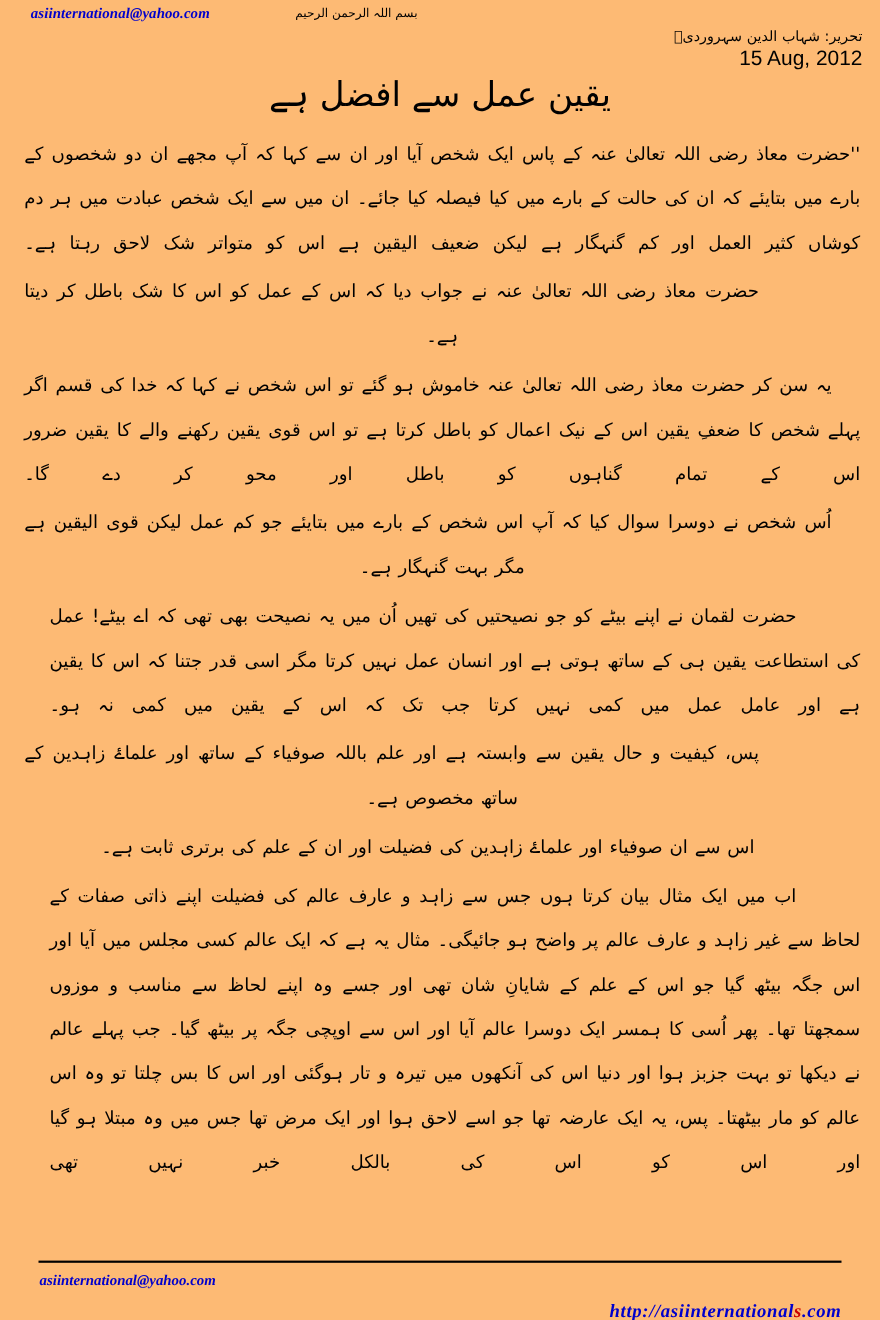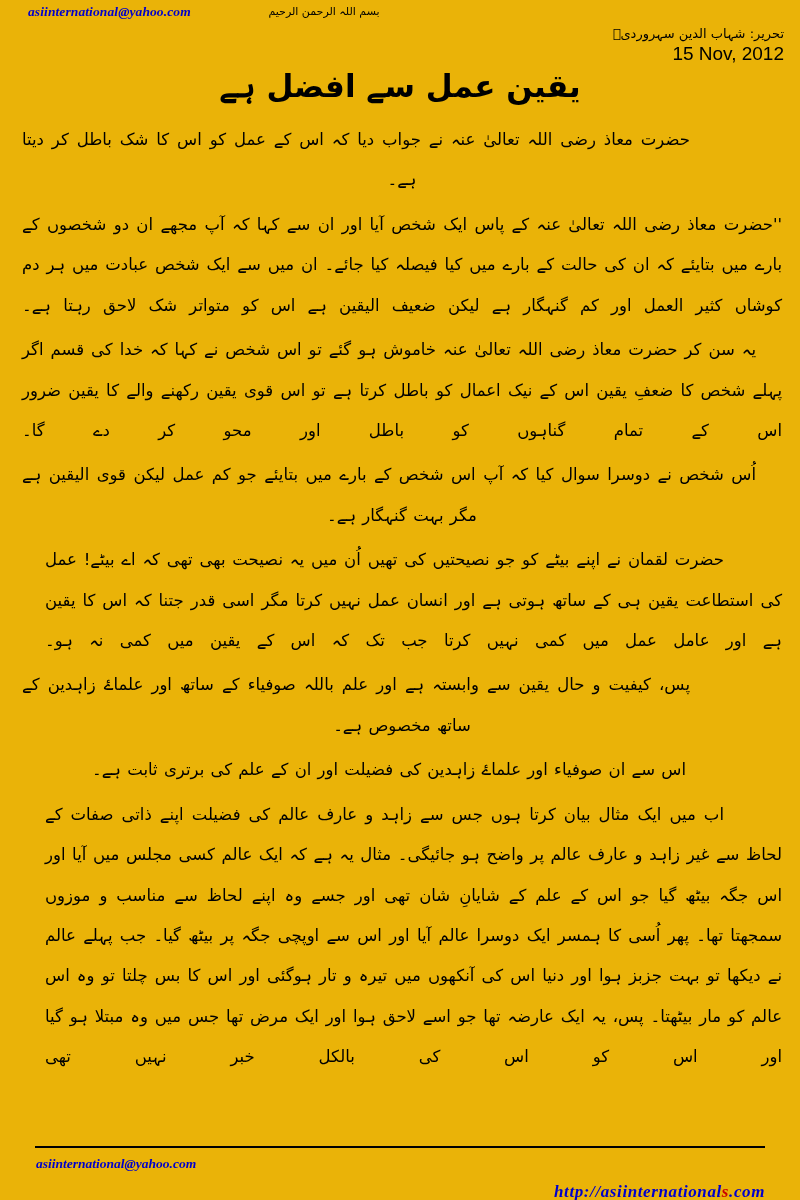--- a/index.html
+++ b/index.html
@@ -14,21 +14,21 @@
     position: relative;
     overflow: hidden;
     font-family: "DejaVu Sans", sans-serif;
   }
 
   .page {
     position: absolute;
     inset: 0;
     width: 800px;
     height: 1200px;
-    background: #eab308;
+    background: #fdba74;
   }
 
   
   .header {
     position: absolute;
     top: 0;
     left: 0;
     width: 800px;
     height: 112px;
   }
@@ -86,21 +86,21 @@
 
   .doc-title {
     position: absolute;
     top: 46px;
     left: 0;
     width: 800px;
     text-align: center;
     direction: rtl;
     font-family: "DejaVu Sans", sans-serif;
     font-size: 31px;
-    font-weight: bold;
+    font-weight: normal;
     color: #000000;
     line-height: 1.25;
   }
 
   
   .article-body {
     position: absolute;
     top: 120px;
     left: 22px;
     width: 760px;
@@ -184,31 +184,31 @@
 <div class="page">
 
   <div class="header">
 
     <div class="header-email">asiinternational@yahoo.com</div>
 
     <div class="bismillah">بسم اللہ الرحمن الرحیم</div>
 
     <div class="byline">
       <div class="byline-author">تحریر: شہاب الدین سہروردیؒ</div>
-      <div class="byline-date">15 Nov, 2012</div>
+      <div class="byline-date">15 Aug, 2012</div>
     </div>
 
     <h1 class="doc-title">یقین عمل سے افضل ہے</h1>
   </div>
 
   <div class="article-body">
 
+    <p class="para quote-open">''حضرت معاذ رضی اللہ تعالیٰ عنہ کے پاس ایک شخص آیا اور ان سے کہا کہ آپ مجھے ان دو شخصوں کے بارے میں بتایئے کہ ان کی حالت کے بارے میں کیا فیصلہ کیا جائے۔ ان میں سے ایک شخص عبادت میں ہر دم کوشاں کثیر العمل اور کم گنہگار ہے لیکن ضعیف الیقین ہے اس کو متواتر شک لاحق رہتا ہے۔</p>
+
     <p class="para indent-lg tail-center">حضرت معاذ رضی اللہ تعالیٰ عنہ نے جواب دیا کہ اس کے عمل کو اس کا شک باطل کر دیتا ہے۔</p>
-
-    <p class="para quote-open">''حضرت معاذ رضی اللہ تعالیٰ عنہ کے پاس ایک شخص آیا اور ان سے کہا کہ آپ مجھے ان دو شخصوں کے بارے میں بتایئے کہ ان کی حالت کے بارے میں کیا فیصلہ کیا جائے۔ ان میں سے ایک شخص عبادت میں ہر دم کوشاں کثیر العمل اور کم گنہگار ہے لیکن ضعیف الیقین ہے اس کو متواتر شک لاحق رہتا ہے۔</p>
 
     <p class="para indent-sm">یہ سن کر حضرت معاذ رضی اللہ تعالیٰ عنہ خاموش ہو گئے تو اس شخص نے کہا کہ خدا کی قسم اگر پہلے شخص کا ضعفِ یقین اس کے نیک اعمال کو باطل کرتا ہے تو اس قوی یقین رکھنے والے کا یقین ضرور اس کے تمام گناہوں کو باطل اور محو کر دے گا۔</p>
 
     <p class="para indent-sm tail-center">اُس شخص نے دوسرا سوال کیا کہ آپ اس شخص کے بارے میں بتایئے جو کم عمل لیکن قوی الیقین ہے مگر بہت گنہگار ہے۔</p>
 
 
     <p class="para indent-md">حضرت لقمان نے اپنے بیٹے کو جو نصیحتیں کی تھیں اُن میں یہ نصیحت بھی تھی کہ اے بیٹے! عمل کی استطاعت یقین ہی کے ساتھ ہوتی ہے اور انسان عمل نہیں کرتا مگر اسی قدر جتنا کہ اس کا یقین ہے اور عامل عمل میں کمی نہیں کرتا جب تک کہ اس کے یقین میں کمی نہ ہو۔</p>
 
 
     <p class="para indent-lg tail-center">پس، کیفیت و حال یقین سے وابستہ ہے اور علم باللہ صوفیاء کے ساتھ اور علماۓ زاہدین کے ساتھ مخصوص ہے۔</p>

